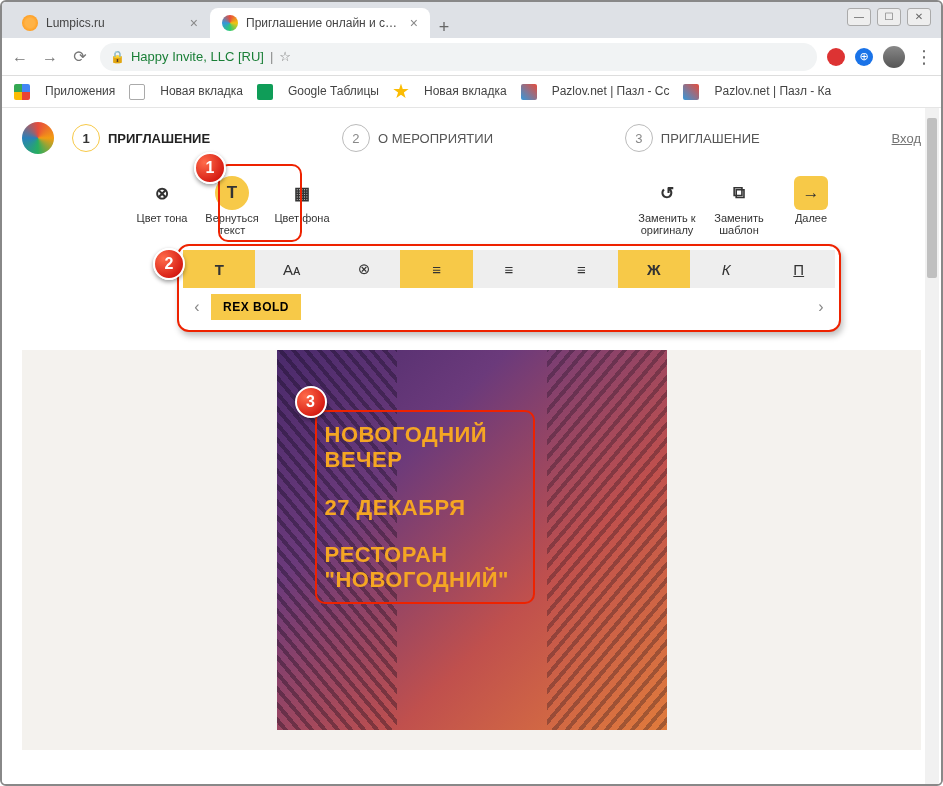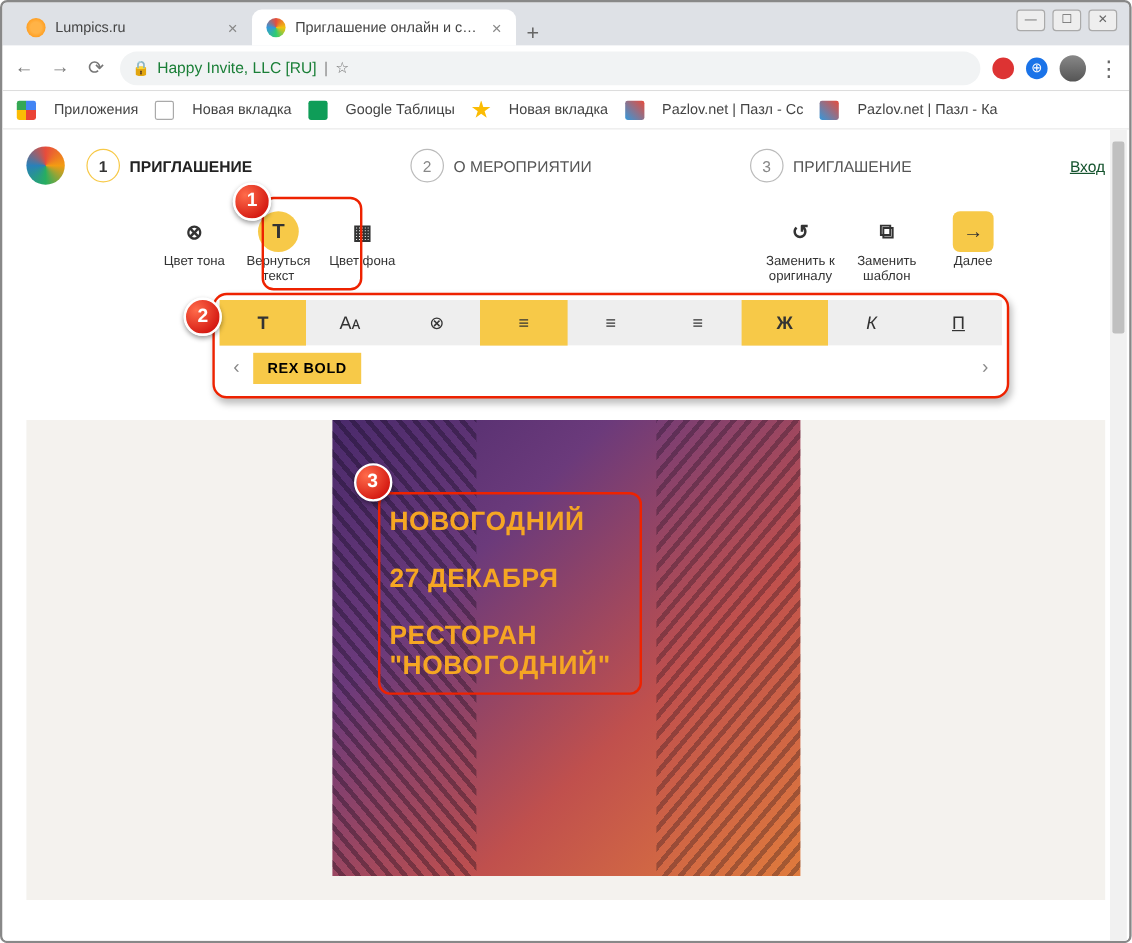--- a/index.html
+++ b/index.html
@@ -51,21 +51,21 @@
   .scroll-thumb { position:absolute; top: 10px; width: 10px; left:2px; height: 160px; background: #c0c0c0; border-radius: 2px; }
 
   
   .steps { display: flex; align-items: center; padding: 14px 20px; gap: 18px; }
   .logo { width: 32px; height: 32px; border-radius: 50%; background: conic-gradient(#e74c3c,#f39c12,#27ae60,#2980b9,#e74c3c); }
   .step { display: flex; align-items: center; gap: 8px; font-size: 13px; color: #555; }
   .step-circle { width: 28px; height: 28px; border: 1.5px solid #bbb; border-radius: 50%; display: flex; align-items: center; justify-content: center; font-size: 13px; color: #888; }
   .step.active .step-circle { border-color: #f7c948; color: #333; }
   .step.active { font-weight: 600; color: #222; }
   .spacer { flex: 1; }
-  .login { color: #14532d; text-decoration: underline; font-size: 13px; }
+  .login { color: #737373; text-decoration: underline; font-size: 13px; }
 
   
   .toolbar-area { padding: 8px 100px 0 130px; position: relative; }
   .tool-row { display: flex; gap: 20px; align-items: flex-start; }
   .tool-group-left { display: flex; gap: 10px; }
   .tool-btn { display: flex; flex-direction: column; align-items: center; gap: 2px; width: 60px; font-size: 11px; color: #333; text-align: center; }
   .tool-icon { width: 34px; height: 34px; border-radius: 50%; display: flex; align-items: center; justify-content: center; font-size: 17px; font-weight: bold; }
   .tool-icon.plain { background: transparent; border: none; }
   .tool-icon.yellow { background: #f7c948; }
   .tool-icon.square-yellow { background: #f7c948; border-radius: 6px; }
@@ -271,20 +271,21 @@
     </div>
   </div>
 
   <div class="invite-area">
     <div class="card">
       <div class="palm-left"></div>
       <div class="palm-right"></div>
       <div class="badge" style="top:36px; left:18px;">3</div>
       <div class="text-block">
         <div class="line">НОВОГОДНИЙ</div>
+        <div class="line">ВЕЧЕР</div>
         <div class="gap"></div>
         <div class="line">27 ДЕКАБРЯ</div>
         <div class="gap"></div>
         <div class="line">РЕСТОРАН</div>
         <div class="line">"НОВОГОДНИЙ"</div>
       </div>
     </div>
   </div>
 
 

